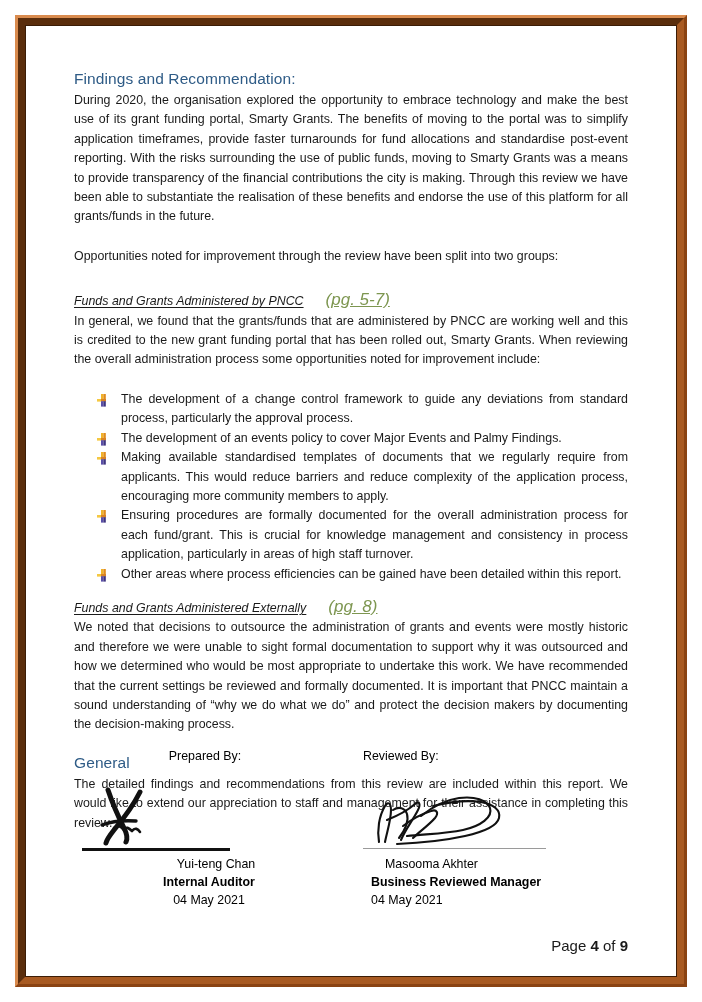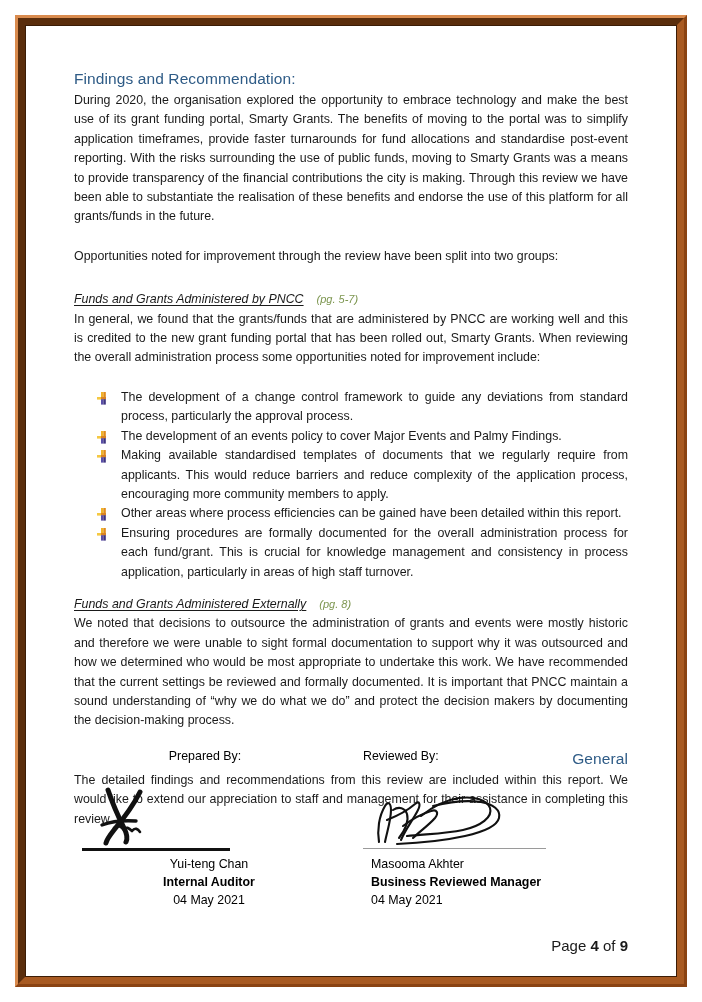--- a/index.html
+++ b/index.html
@@ -61,21 +61,20 @@
 
   h1.section-head {
     font-size: 15.5px;
     font-weight: 400;
     color: #2e5b86;
     margin: 0 0 3px 0;
     letter-spacing: .1px;
   }
   h1.section-head.general {
     margin-top: 0;
-    text-align: right;
   }
 
   p.body {
     margin: 0 0 11px 0;
     font-size: 12.4px;
     line-height: 19.4px;
     text-align: justify;
     text-justify: inter-word;
   }
   p.body.tight { margin-bottom: 0; }
@@ -88,22 +87,23 @@
   }
   .sub-head .title {
     font-style: italic;
     font-weight: 400;
     text-decoration: underline;
     text-underline-offset: 2px;
   }
   .sub-head .pgref {
     font-style: italic;
     color: #7d9650;
-    font-size: 11px;
-    margin-left: 13px;
+    font-size: 17px;
+    margin-left: 22px;
+    text-decoration: underline;
   }
 
   ul.bullets {
     list-style: none;
     margin: 0 0 0 0;
     padding: 0;
   }
   ul.bullets li {
     position: relative;
     padding-left: 27px;
@@ -162,21 +162,21 @@
   }
   .sig-rule-thin {
     width: 183px;
     height: 1px;
     background: #9a9a9a;
     margin: 0 0 6px 0px;
   }
   .sig-name {
     font-size: 12.4px;
     line-height: 18px;
-    margin: 0 0 0 8px;
+    margin: 0 0 0 22px;
   }
   .sig-title {
     font-size: 12.4px;
     line-height: 18px;
     font-weight: bold;
     margin: 0 0 0 8px;
   }
   .sig-date {
     font-size: 12.4px;
     line-height: 18px;
@@ -266,34 +266,34 @@
         <span class="bullet-icon">
           <svg width="12" height="13" viewBox="0 0 12 13">
             <rect x="4" y="0" width="2.4" height="6" fill="#f0b429"></rect>
             <rect x="6.4" y="0" width="2.4" height="6" fill="#e08c1c"></rect>
             <rect x="0" y="5" width="4" height="2.6" fill="#f5c842"></rect>
             <rect x="4" y="5" width="5" height="2.6" fill="#d98324"></rect>
             <rect x="4" y="7.2" width="2.4" height="5.4" fill="#5b4fa8"></rect>
             <rect x="6.4" y="7.2" width="2.4" height="5.4" fill="#3f3580"></rect>
           </svg>
         </span>
+        <span>Ensuring procedures are formally documented for the overall administration process for each fund/grant. This is crucial for knowledge management and consistency in process application, particularly in areas of high staff turnover.</span>
+      </li>
+      <li>
+        <span class="bullet-icon">
+          <svg width="12" height="13" viewBox="0 0 12 13">
+            <rect x="4" y="0" width="2.4" height="6" fill="#f0b429"></rect>
+            <rect x="6.4" y="0" width="2.4" height="6" fill="#e08c1c"></rect>
+            <rect x="0" y="5" width="4" height="2.6" fill="#f5c842"></rect>
+            <rect x="4" y="5" width="5" height="2.6" fill="#d98324"></rect>
+            <rect x="4" y="7.2" width="2.4" height="5.4" fill="#5b4fa8"></rect>
+            <rect x="6.4" y="7.2" width="2.4" height="5.4" fill="#3f3580"></rect>
+          </svg>
+        </span>
         <span>Other areas where process efficiencies can be gained have been detailed within this report.</span>
-      </li>
-      <li>
-        <span class="bullet-icon">
-          <svg width="12" height="13" viewBox="0 0 12 13">
-            <rect x="4" y="0" width="2.4" height="6" fill="#f0b429"></rect>
-            <rect x="6.4" y="0" width="2.4" height="6" fill="#e08c1c"></rect>
-            <rect x="0" y="5" width="4" height="2.6" fill="#f5c842"></rect>
-            <rect x="4" y="5" width="5" height="2.6" fill="#d98324"></rect>
-            <rect x="4" y="7.2" width="2.4" height="5.4" fill="#5b4fa8"></rect>
-            <rect x="6.4" y="7.2" width="2.4" height="5.4" fill="#3f3580"></rect>
-          </svg>
-        </span>
-        <span>Ensuring procedures are formally documented for the overall administration process for each fund/grant. This is crucial for knowledge management and consistency in process application, particularly in areas of high staff turnover.</span>
       </li>
     </ul>
 
     <div class="spacer-md"></div>
 
     <div class="sub-head">
       <span class="title">Funds and Grants Administered Externally</span><span class="pgref">(pg. 8)</span>
     </div>
 
     <p class="body tight">We noted that decisions to outsource the administration of grants and events were mostly historic and therefore we were unable to sight formal documentation to support why it was outsourced and how we determined who would be most appropriate to undertake this work. We have recommended that the current settings be reviewed and formally documented. It is important that PNCC maintain a sound understanding of “why we do what we do” and protect the decision makers by documenting the decision-making process.</p>

